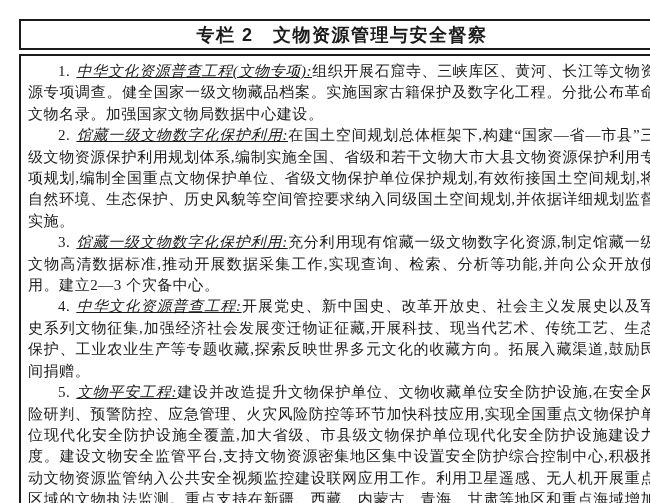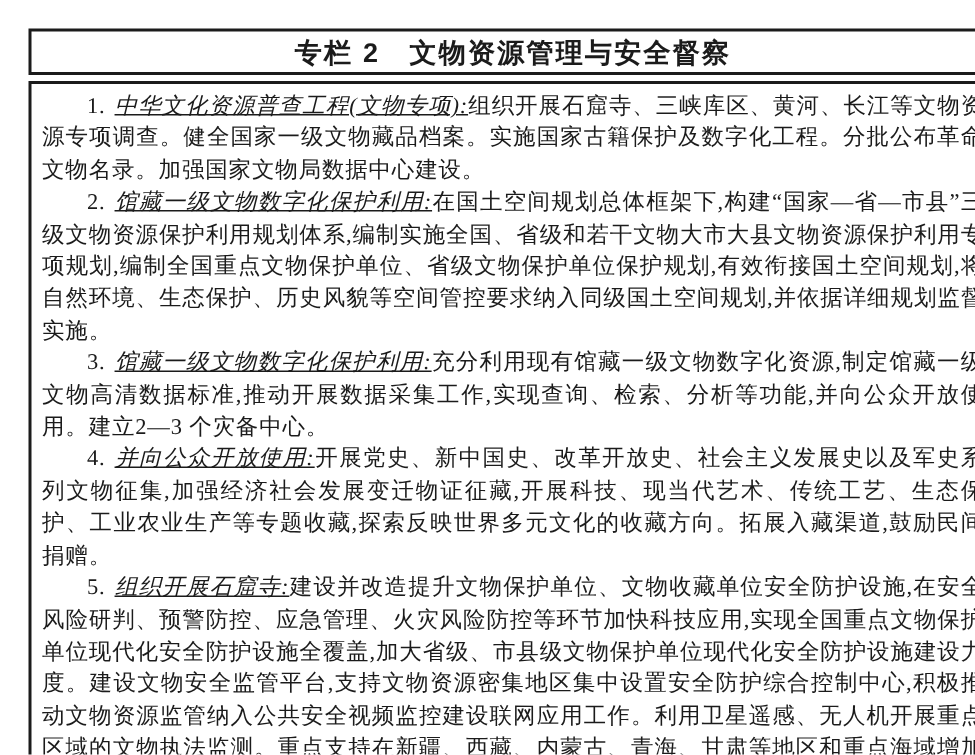--- a/index.html
+++ b/index.html
@@ -65,19 +65,19 @@
   </div>
 
   <div class="content-box">
 
     <p class="para"><span class="num">1.</span><span class="lead">中华文化资源普查工程(文物专项):</span><span class="body-text">组织开展石窟寺、三峡库区、黄河、长江等文物资源专项调查。健全国家一级文物藏品档案。实施国家古籍保护及数字化工程。分批公布革命文物名录。加强国家文物局数据中心建设。</span></p>
 
     <p class="para"><span class="num">2.</span><span class="lead">馆藏一级文物数字化保护利用:</span><span class="body-text">在国土空间规划总体框架下,构建“国家—省—市县”三级文物资源保护利用规划体系,编制实施全国、省级和若干文物大市大县文物资源保护利用专项规划,编制全国重点文物保护单位、省级文物保护单位保护规划,有效衔接国土空间规划,将自然环境、生态保护、历史风貌等空间管控要求纳入同级国土空间规划,并依据详细规划监督实施。</span></p>
 
     <p class="para"><span class="num">3.</span><span class="lead">馆藏一级文物数字化保护利用:</span><span class="body-text">充分利用现有馆藏一级文物数字化资源,制定馆藏一级文物高清数据标准,推动开展数据采集工作,实现查询、检索、分析等功能,并向公众开放使用。建立2—3 个灾备中心。</span></p>
 
-    <p class="para"><span class="num">4.</span><span class="lead">并向公众开放使用:</span><span class="body-text">开展党史、新中国史、改革开放史、社会主义发展史以及军史系列文物征集,加强经济社会发展变迁物证征藏,开展科技、现当代艺术、传统工艺、生态保护、工业农业生产等专题收藏,探索反映世界多元文化的收藏方向。拓展入藏渠道,鼓励民间捐赠。</span></p>
+    <p class="para"><span class="num">4.</span><span class="lead">中华文化资源普查工程:</span><span class="body-text">开展党史、新中国史、改革开放史、社会主义发展史以及军史系列文物征集,加强经济社会发展变迁物证征藏,开展科技、现当代艺术、传统工艺、生态保护、工业农业生产等专题收藏,探索反映世界多元文化的收藏方向。拓展入藏渠道,鼓励民间捐赠。</span></p>
 
-    <p class="para"><span class="num">5.</span><span class="lead">组织开展石窟寺:</span><span class="body-text">建设并改造提升文物保护单位、文物收藏单位安全防护设施,在安全风险研判、预警防控、应急管理、火灾风险防控等环节加快科技应用,实现全国重点文物保护单位现代化安全防护设施全覆盖,加大省级、市县级文物保护单位现代化安全防护设施建设力度。建设文物安全监管平台,支持文物资源密集地区集中设置安全防护综合控制中心,积极推动文物资源监管纳入公共安全视频监控建设联网应用工作。利用卫星遥感、无人机开展重点区域的文物执法监测。重点支持在新疆、西藏、内蒙古、青海、甘肃等地区和重点海域增加田野文物、水下文物巡查、看护、监测装备配置。</span></p>
+    <p class="para"><span class="num">5.</span><span class="lead">文物平安工程:</span><span class="body-text">建设并改造提升文物保护单位、文物收藏单位安全防护设施,在安全风险研判、预警防控、应急管理、火灾风险防控等环节加快科技应用,实现全国重点文物保护单位现代化安全防护设施全覆盖,加大省级、市县级文物保护单位现代化安全防护设施建设力度。建设文物安全监管平台,支持文物资源密集地区集中设置安全防护综合控制中心,积极推动文物资源监管纳入公共安全视频监控建设联网应用工作。利用卫星遥感、无人机开展重点区域的文物执法监测。重点支持在新疆、西藏、内蒙古、青海、甘肃等地区和重点海域增加田野文物、水下文物巡查、看护、监测装备配置。</span></p>
 
   </div>
 
 </div>
 
 </body></html>

